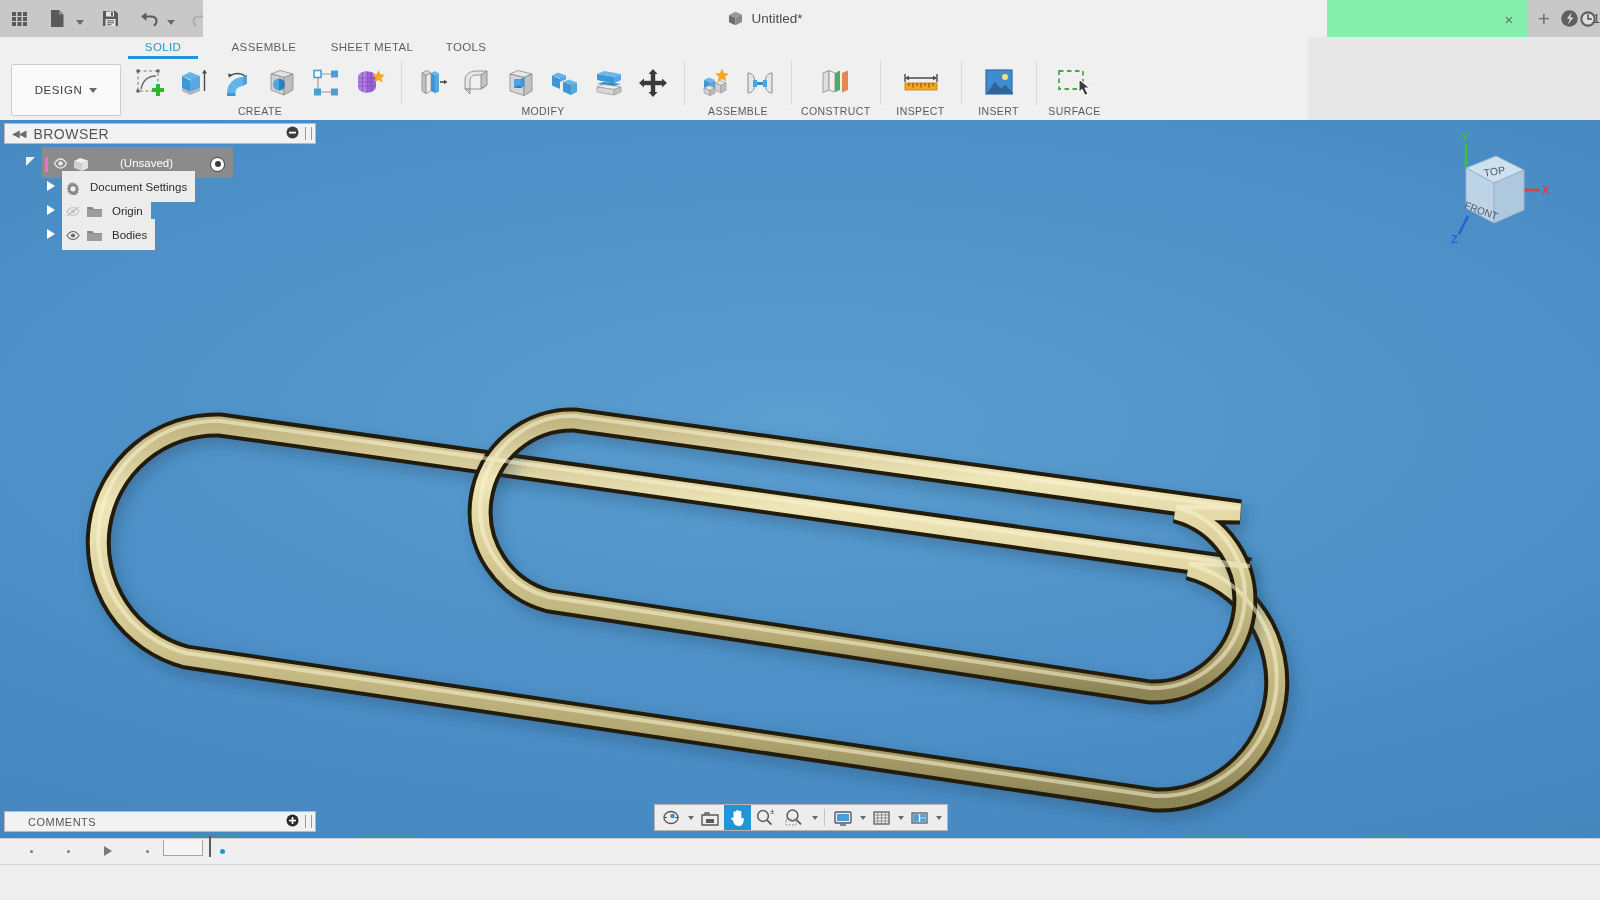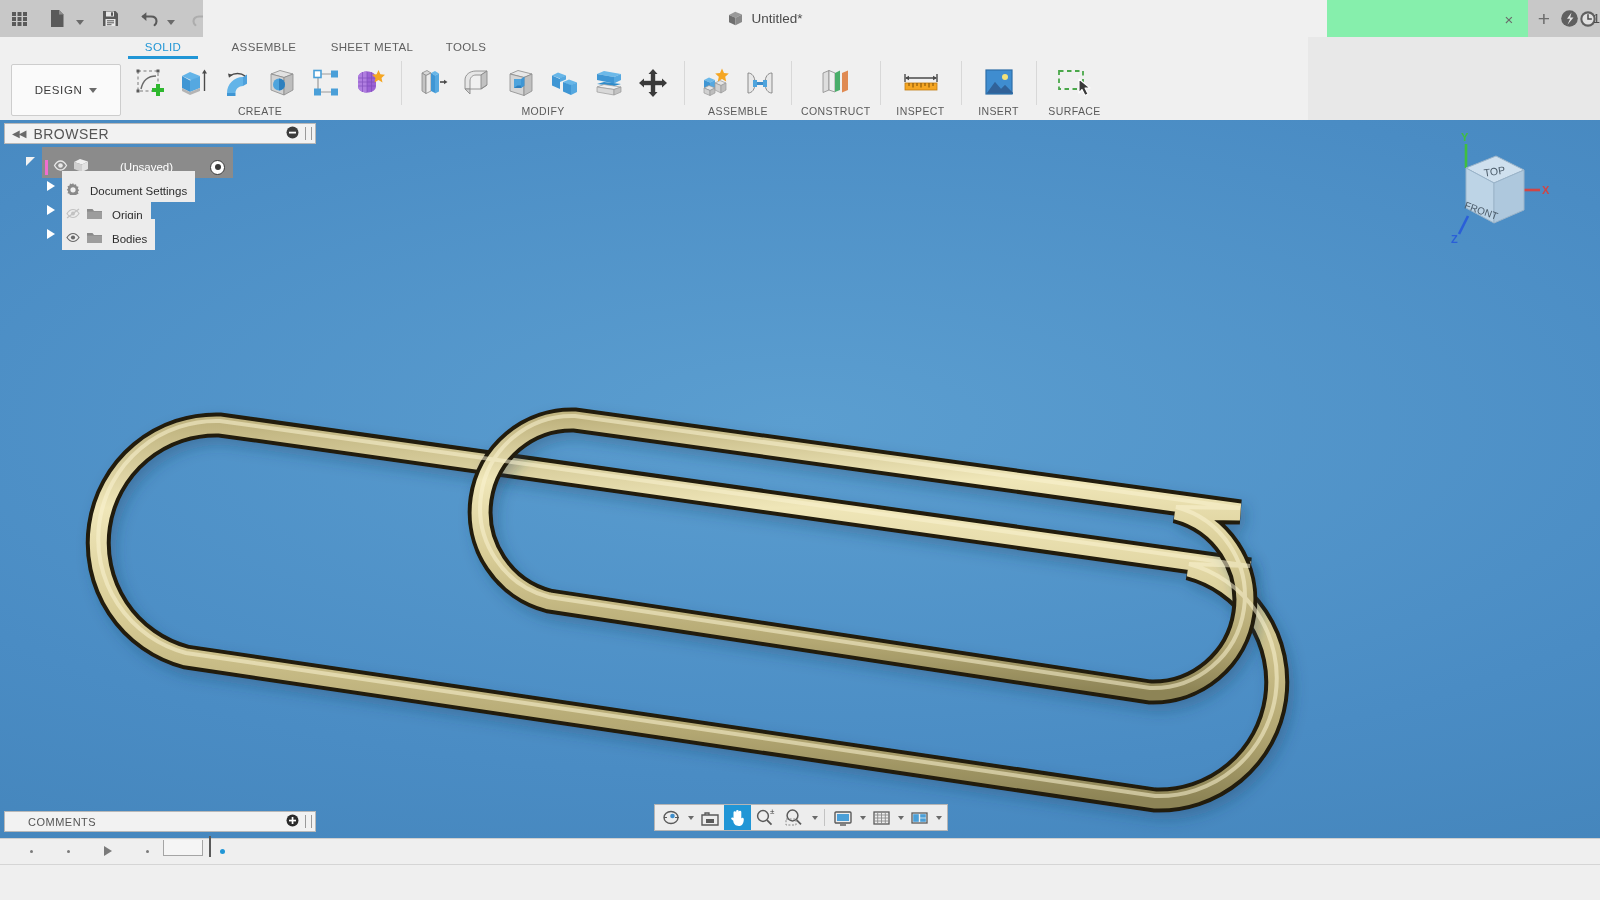--- a/index.html
+++ b/index.html
@@ -90,21 +90,21 @@
     display:flex; align-items:center; padding:0 3px 0 7px;
   }
   .bh-collapse { color:#6a6a6a; font-size:10px; letter-spacing:-1px; margin-right:8px; }
   .bh-title { font-size:14px; letter-spacing:.5px; color:#555; flex:1; }
   .bh-grip { width:7px; height:13px; border-left:1px solid #9a9a9a; border-right:1px solid #9a9a9a; margin-left:6px; }
 
   .tree { margin-top:6px; font-size:12px; color:#2c2c2c; }
   .trow { display:flex; align-items:center; height:24px; }
   .tw-arrow { width:22px; display:flex; align-items:center; justify-content:center; }
   .tri { width:0;height:0;border-top:5.5px solid transparent;border-bottom:5.5px solid transparent;border-left:8px solid #ffffff; }
-  .tchip { display:flex; align-items:center; height:31px; padding:10px 8px 0 3px; gap:5px; }
+  .tchip { display:flex; align-items:flex-start; height:31px; padding:10px 8px 0 3px; gap:5px; }
   .tchip.sel { background:#8b8b8b; color:#fff; }
   .tchip.light { background:#ececec; }
   .pinkbar { width:3px; height:15px; background:#f06ed0; }
   .tlabel { font-size:11.5px; white-space:nowrap; }
   .radio-dot { width:15px;height:15px;border-radius:50%;border:1.6px solid #3a3a3a;background:#fff;display:flex;align-items:center;justify-content:center; }
   .radio-dot i { width:6px;height:6px;border-radius:50%;background:#3a3a3a; display:block; }
 
   
   .viewcube { position:absolute; right:42px; top:10px; width:130px; height:120px; }
 

